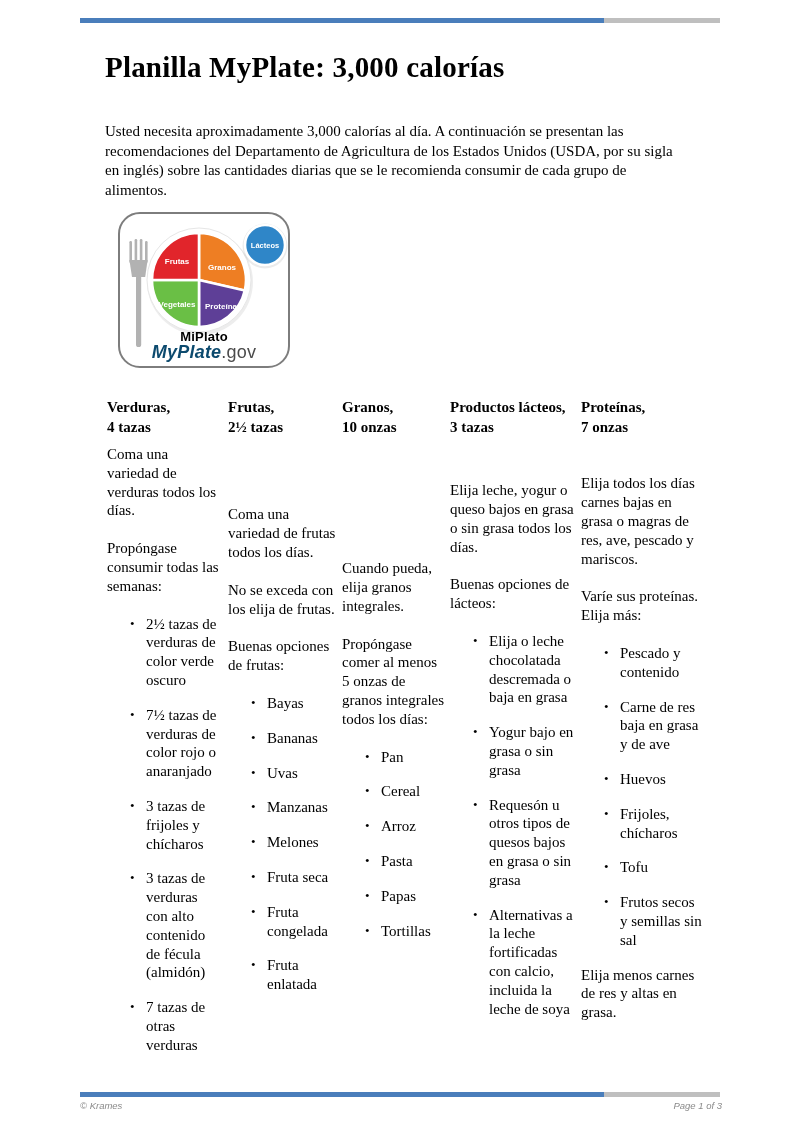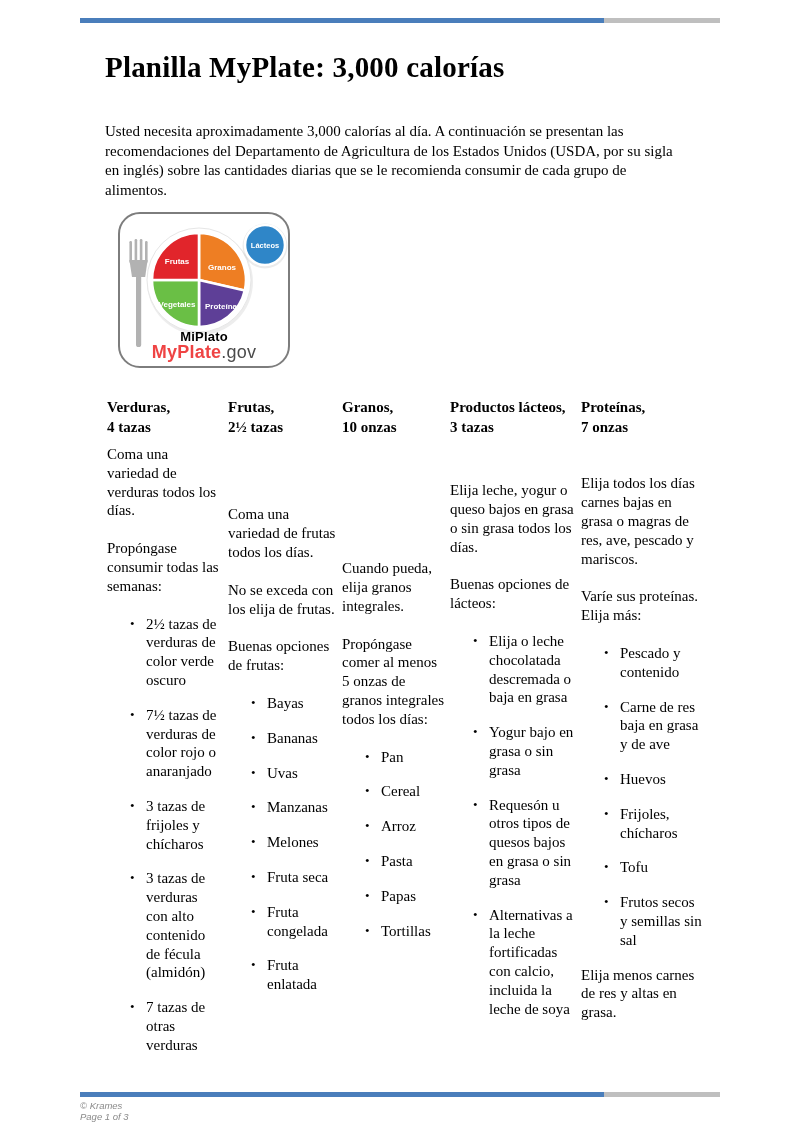--- a/index.html
+++ b/index.html
@@ -26,21 +26,21 @@
 
   
   .logo-card{
     position:absolute;left:118px;top:212px;width:172px;height:156px;
     background:#fff;border:2px solid #7d7d7d;border-radius:22px;box-sizing:border-box;
   }
   .logo-card svg{position:absolute;left:0;top:0;}
   .brand{position:absolute;left:0;right:0;text-align:center;font-family:"Liberation Sans",sans-serif;}
   .brand1{top:115px;font-size:13px;font-weight:bold;letter-spacing:0.2px;}
   .brand2{top:128px;font-size:18px;letter-spacing:0.2px;}
-  .brand2 .b{font-weight:bold;color:#ef4444;}
+  .brand2 .b{font-weight:bold;color:#0c4a6e;font-style:italic;}
   .brand2 .s{font-weight:normal;color:#4a4a4a;}
 
   
   .cols{
     position:absolute;left:107px;top:398px;width:640px;
     display:table;table-layout:fixed;border-spacing:0;
     font-size:15px;line-height:18.8px;
   }
   .cols-row{display:table-row;margin-left:28px;}
   .cell{display:table-cell;box-sizing:border-box;padding-right:5px;}
@@ -58,21 +58,21 @@
   .clist{margin:0 0 2px 0;padding-left:23px;}
   .citem{display:flex;margin-bottom:16px;}
   .cmark{flex:none;width:16px;font-size:13px;line-height:18.8px;}
   .ctext{flex:1;}
 
   
   .footer-row{
     position:absolute;left:80px;right:78px;top:1100px;
     display:flex;justify-content:space-between;
     font-family:"Liberation Sans",sans-serif;font-style:italic;
-    font-size:9.5px;color:#8a8a8a;flex-direction:column;
+    font-size:9.5px;color:#8a8a8a;
   }
 </style>
 </head>
 <body>
 
 <div class="rule rule-top">
   <div class="seg-blue" style="background: rgb(74, 126, 187);"></div>
   <div class="seg-gray" style="background: rgb(191, 191, 191);"></div>
 </div>
 

